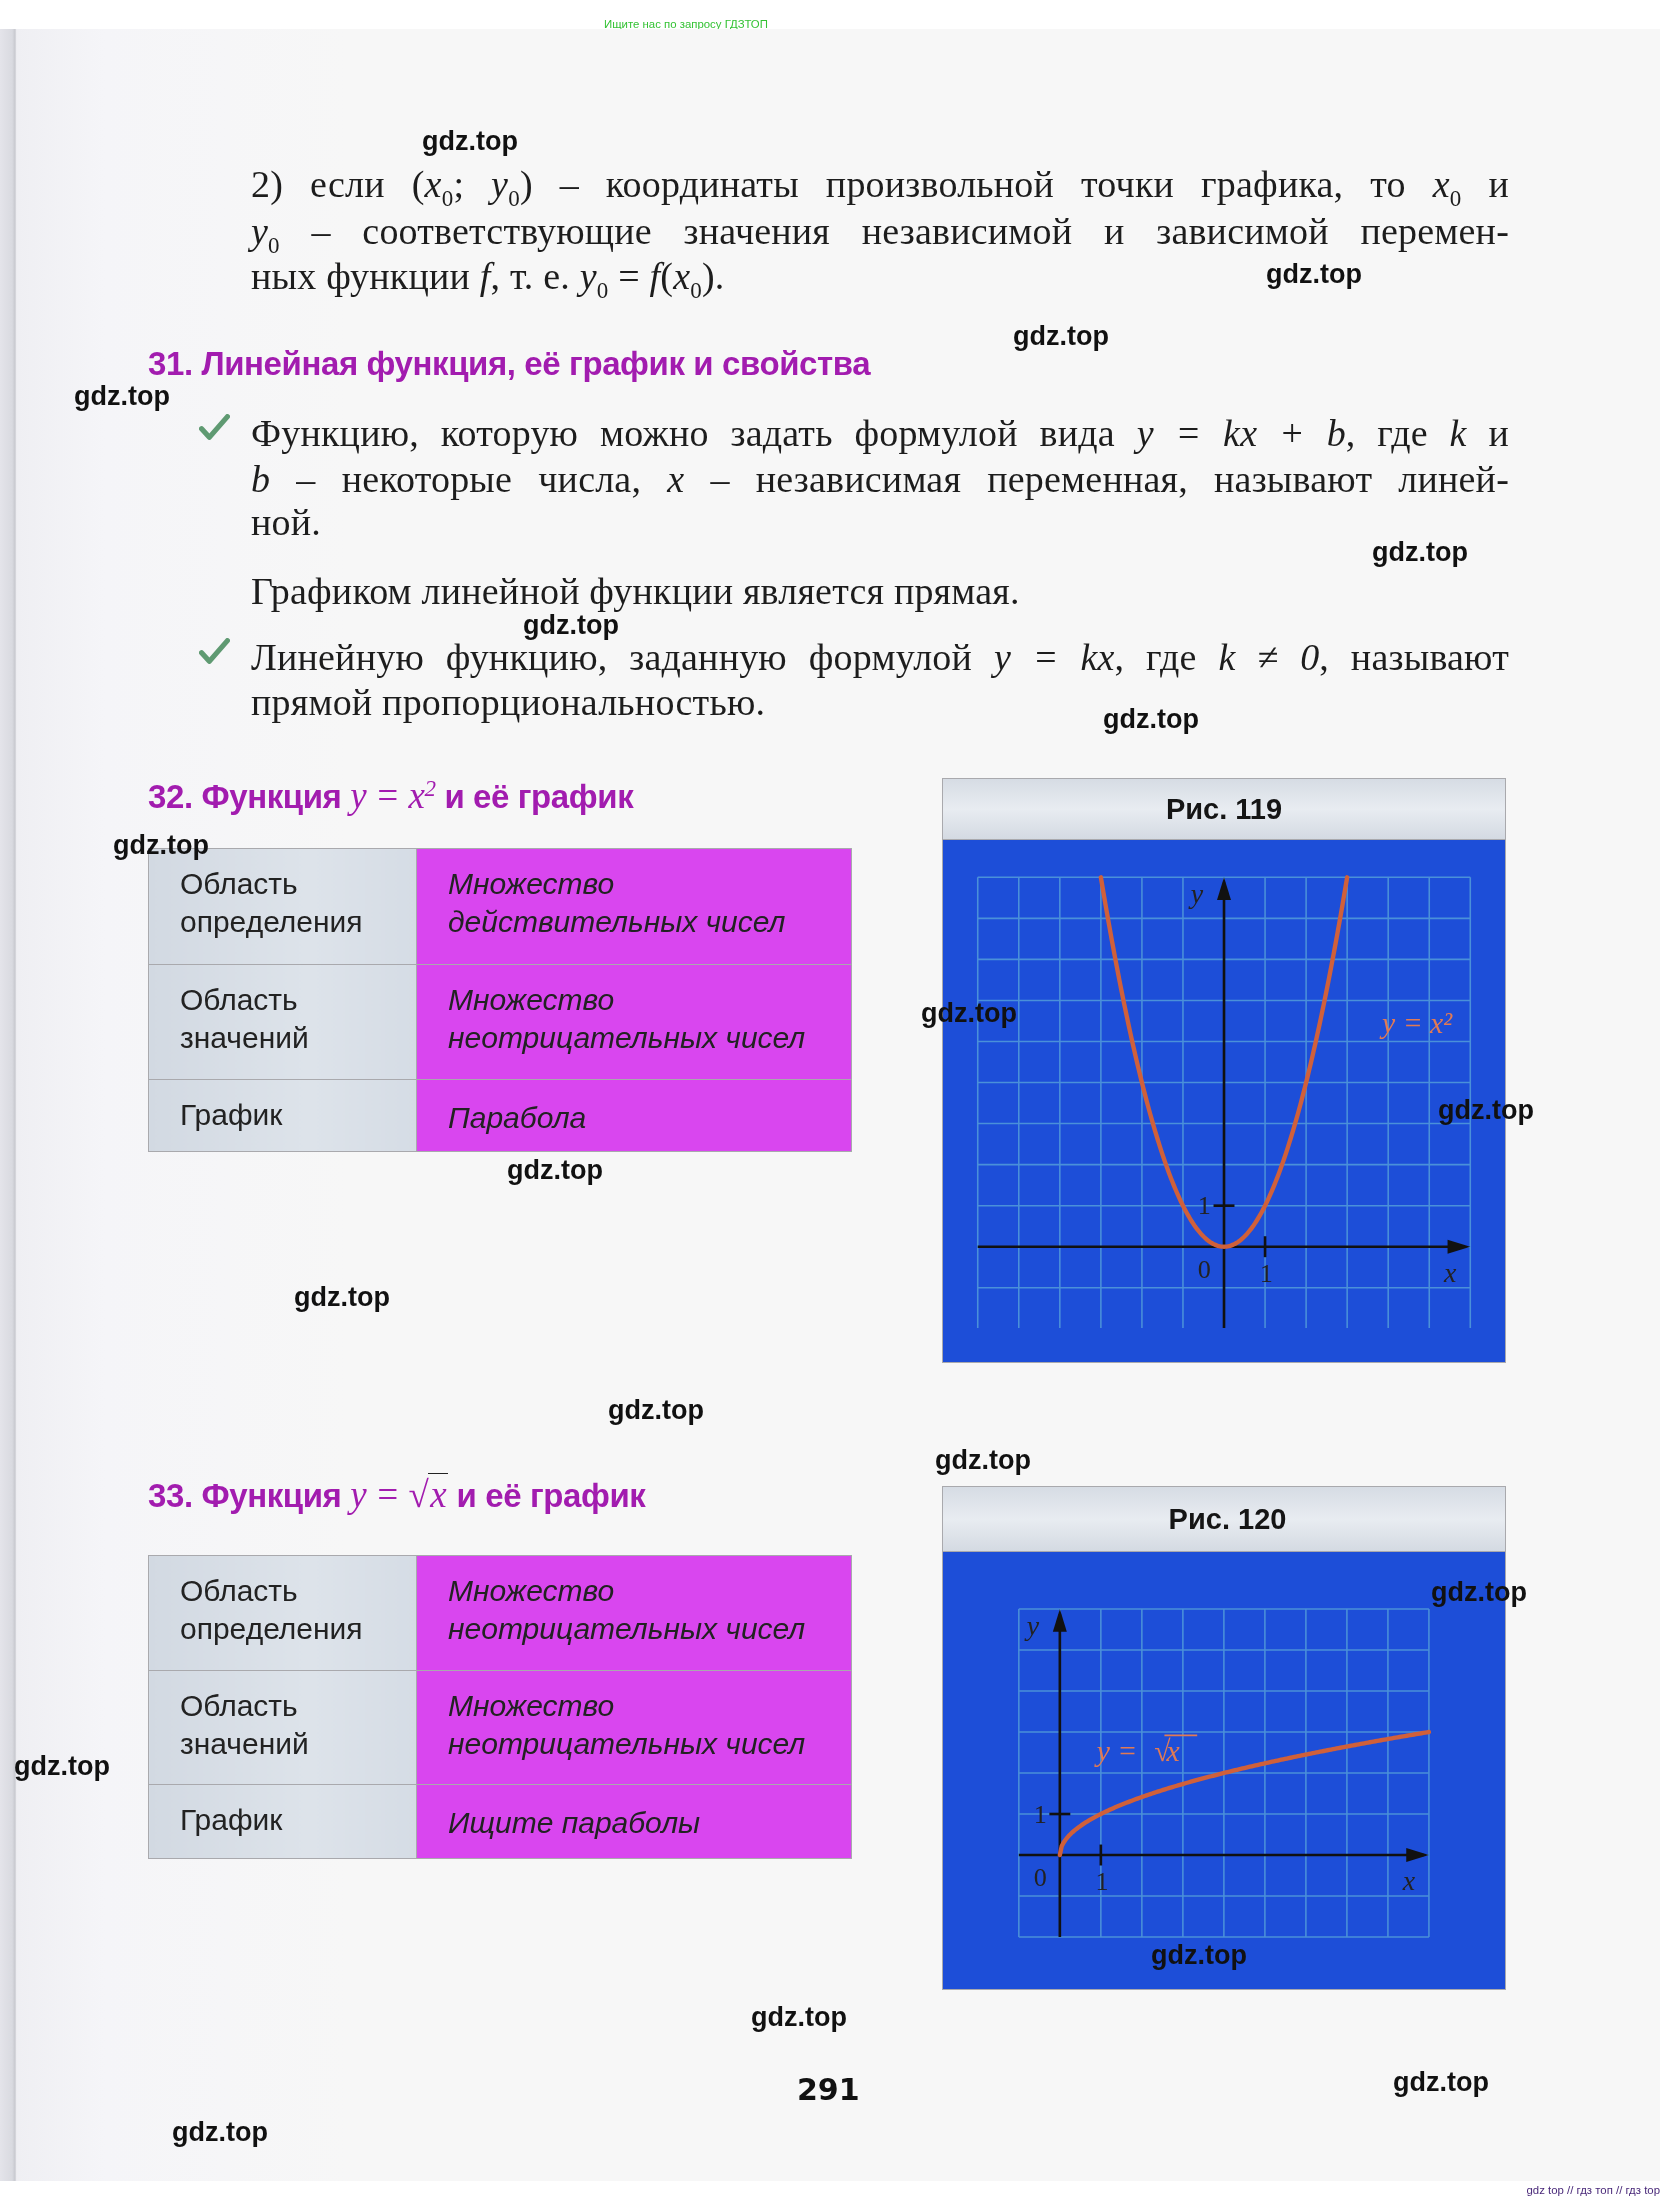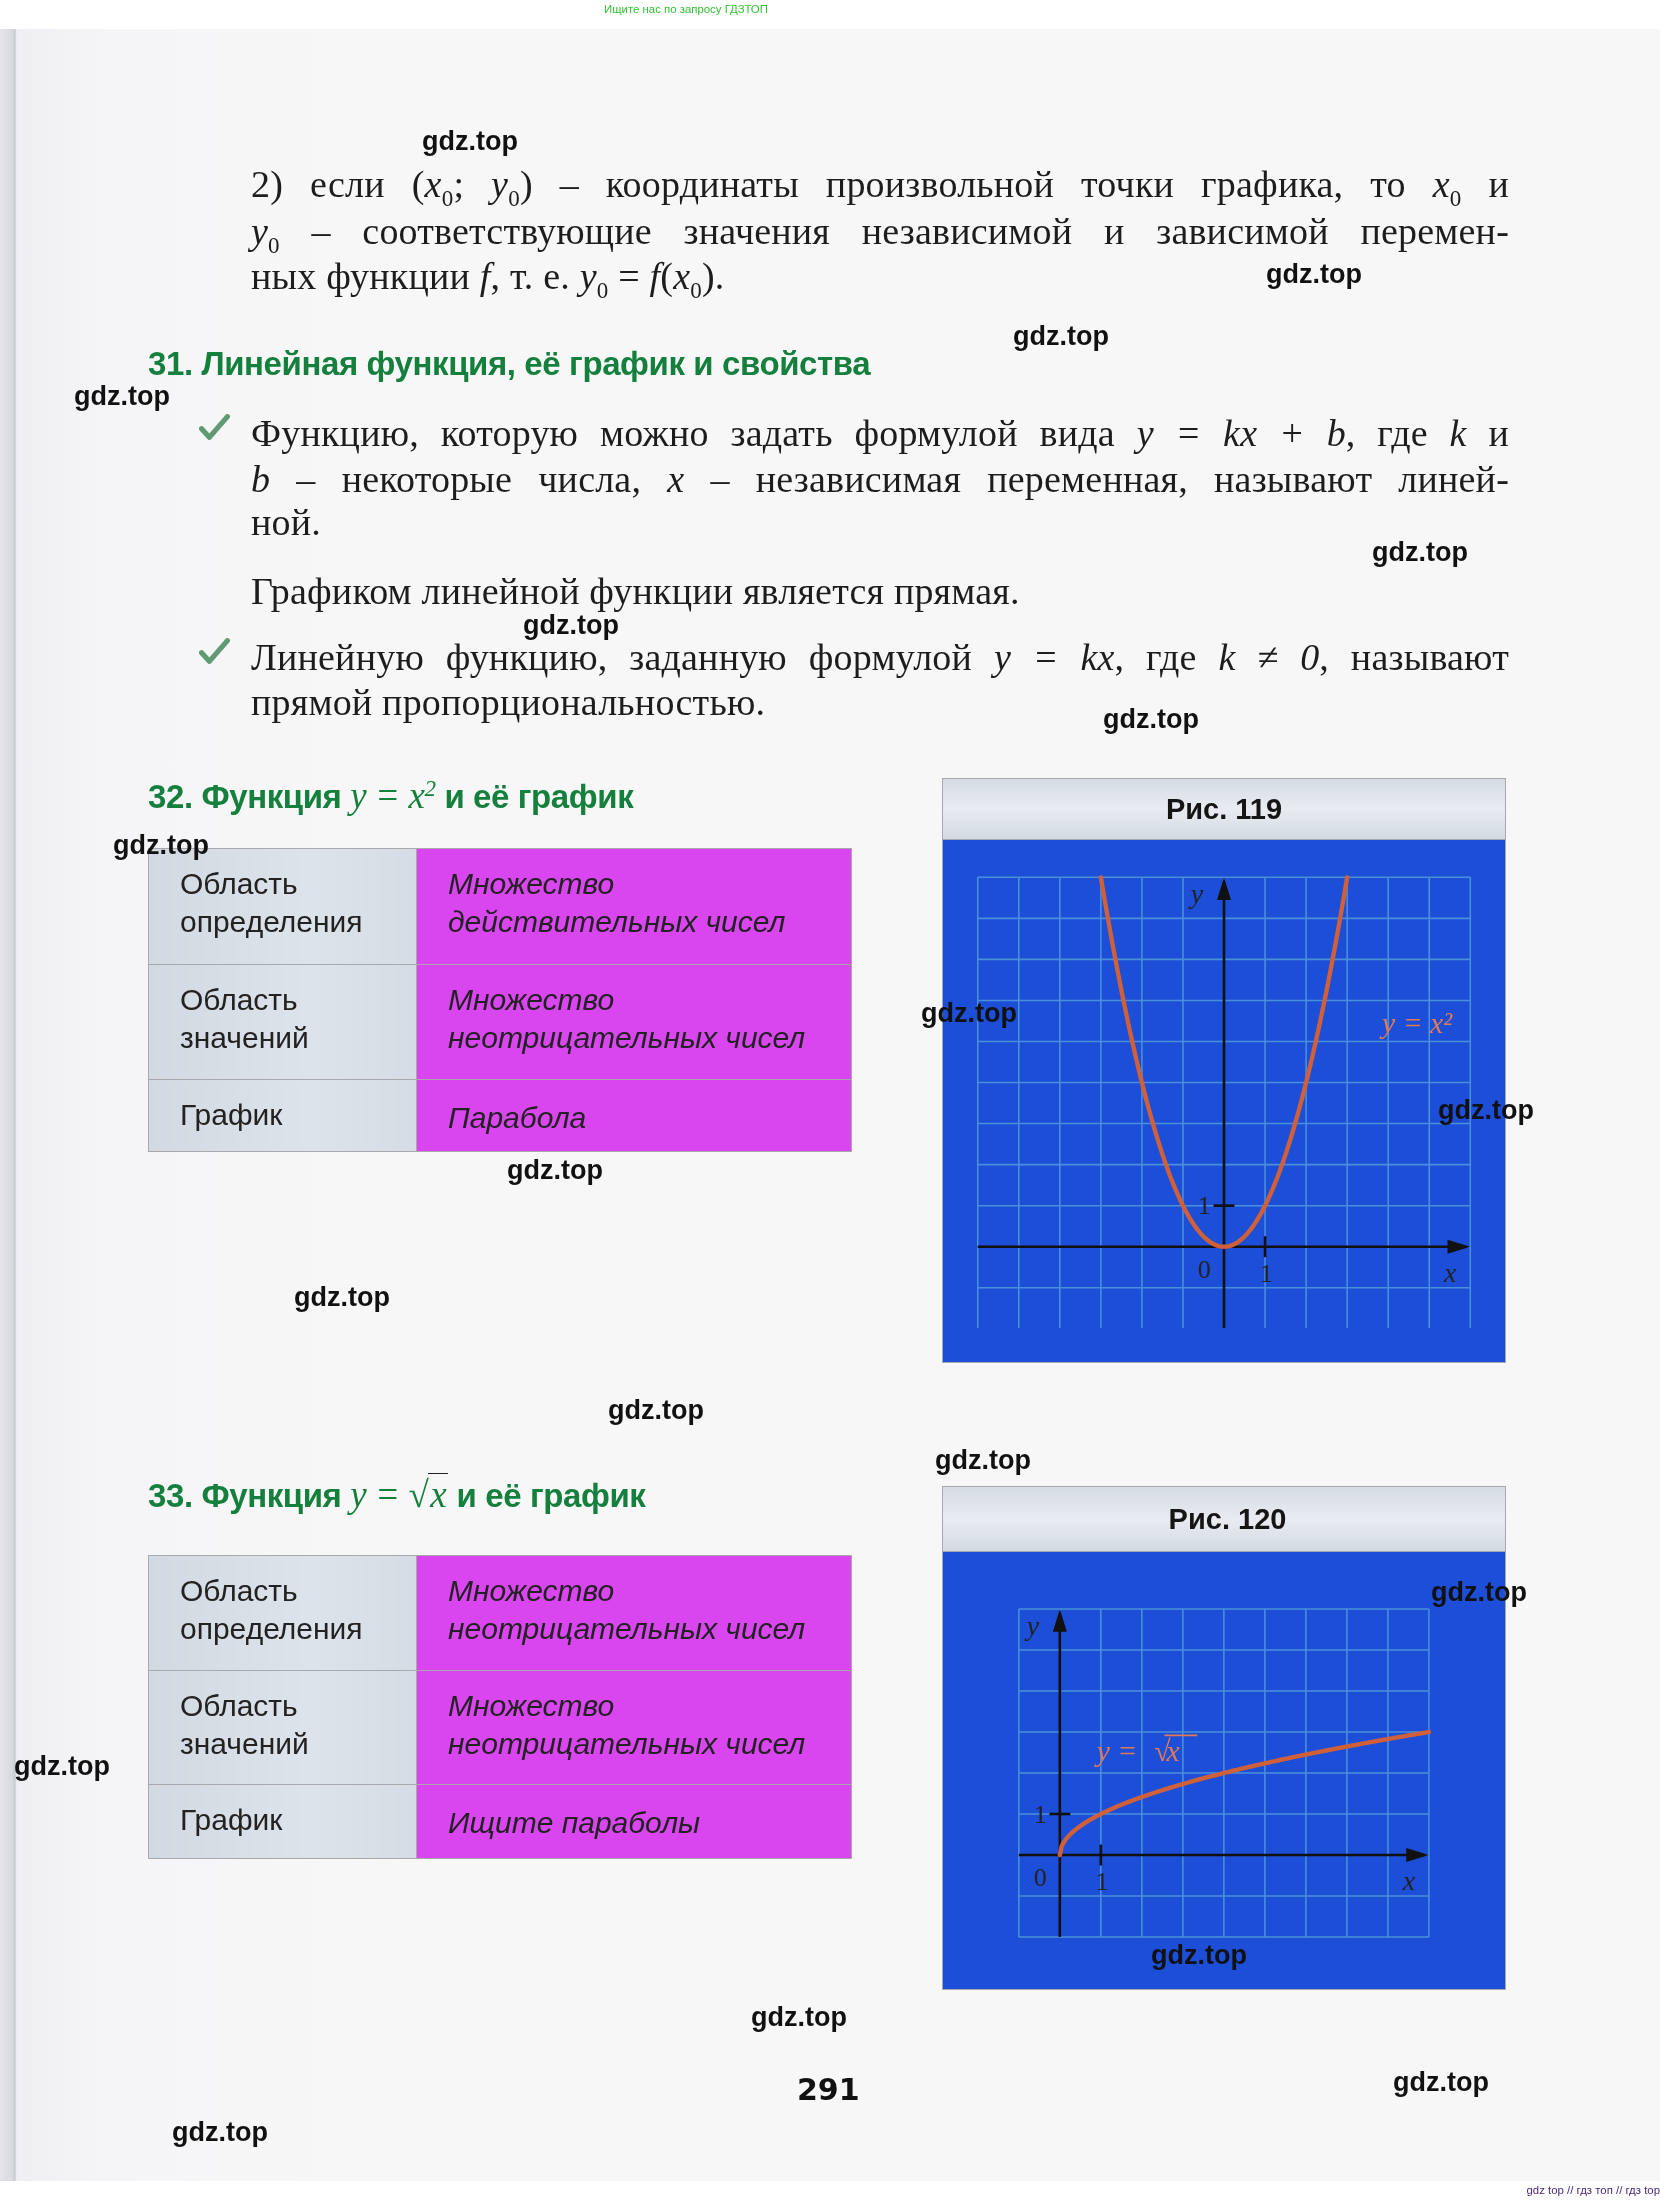--- a/index.html
+++ b/index.html
@@ -1,28 +1,28 @@
 <!DOCTYPE html>
 <html style="font-size:14px"><head>
 <meta charset="utf-8">
 <style>
   html, body { margin:0; padding:0; }
   body { width:1660px; height:2211px; position:relative; background:#ffffff; overflow:hidden;
          font-family:"Liberation Serif", serif; color:#1a1a1a; }
-  .banner { position:absolute; top:3px; left:0; width:1372px; text-align:center;
+  .banner { position:absolute; top:18px; left:0; width:1372px; text-align:center;
             font-family:"Liberation Sans", sans-serif; font-size:11.4px; color:#33c233; }
   .page { position:absolute; left:0; top:29px; width:1660px; height:2152px;
           background:linear-gradient(90deg,#e4e4ea 0px,#d9dae0 12.2px,#c8c9cf 15px,#efeff3 16.6px,#f5f5f8 105px,#f7f7f7 349px,#f7f7f7 100%); }
   .footer { position:absolute; top:2181px; left:0; width:1660px; height:30px; background:#fff; }
   .footer-text { position:absolute; top:2184px; left:0; width:1660px; text-align:right;
                  font-family:"Liberation Sans", sans-serif; font-size:11.4px; color:#4a2a7a; }
   .line { position:absolute; font-size:38px; line-height:44px; white-space:nowrap; color:#1d1d1d; letter-spacing:0.2px; }
   .just { text-align:justify; text-align-last:justify; }
   .heading { position:absolute; font-family:"Liberation Sans", sans-serif; font-weight:bold;
-             font-size:33px; line-height:40px; white-space:nowrap; color:#15803d; letter-spacing:-0.4px; }
+             font-size:33px; line-height:40px; white-space:nowrap; color:#a21caf; letter-spacing:-0.4px; }
   .heading .m { font-family:"Liberation Serif", serif; font-style:italic; font-weight:normal; font-size:37px; }
   i.m { font-style:italic; }
   .check { position:absolute; width:31px; height:26px; }
   .wm { position:absolute; font-family:"Liberation Sans", sans-serif; font-size:27px; color:#111; line-height:30px; white-space:nowrap;font-weight:bold; }
   table.props { position:absolute; border-collapse:collapse; font-family:"Liberation Sans", sans-serif;
                 font-size:30px; line-height:38px; color:#222; }
   table.props td { border:1.7px solid #a9a9ad; vertical-align:top; padding:15.7px 26px 0 31px; }
   table.props td.k { background:linear-gradient(90deg,#d2d9e2,#dde3ea 60%,#d5dce5); width:210px; padding-left:31px; }
   table.props td.v { background:#d946ef;font-style:italic; }
   .figbox { position:absolute; border:1.7px solid #a9a9ad; background:#1d4ed8; }

